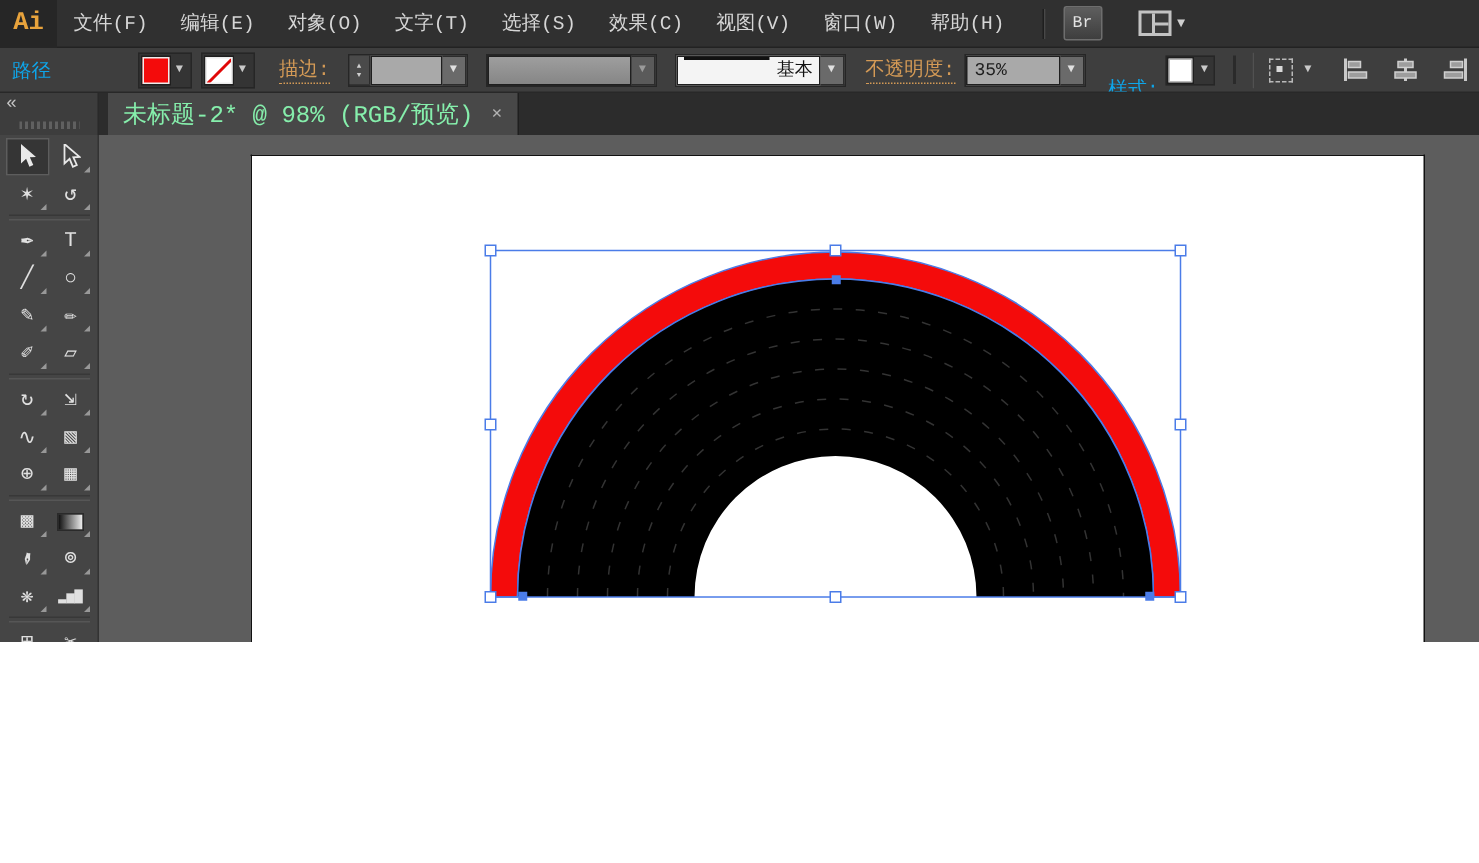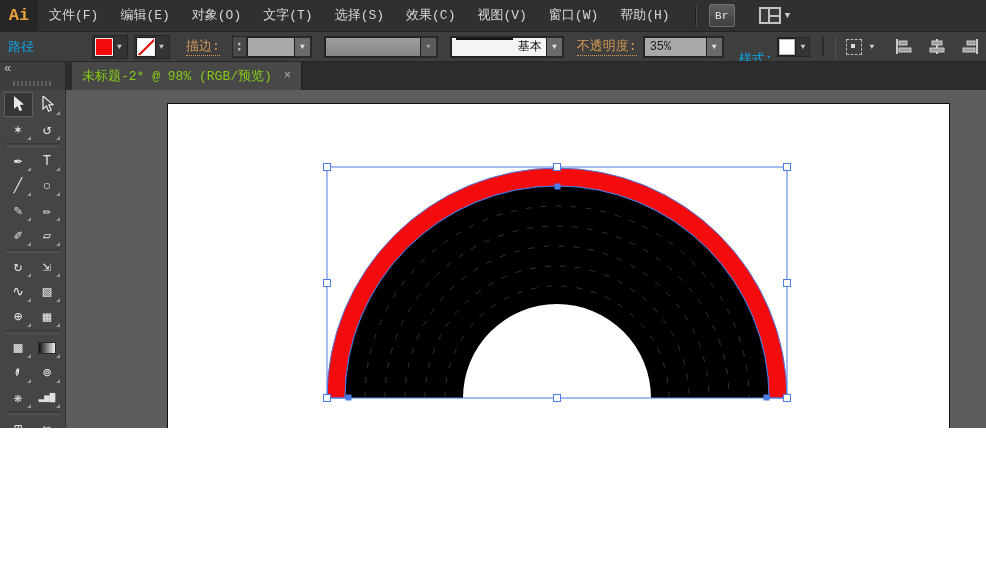--- a/index.html
+++ b/index.html
@@ -66,21 +66,21 @@
 
   
   .tab-bar{position:absolute;top:62px;left:0;right:0;height:28px;background:#2c2c2c;display:flex;}
   .dock-header{width:66px;height:28px;background:#3d3d3d;border-right:1px solid #292929;
                position:relative;box-sizing:border-box;}
   .collapse-icon{position:absolute;left:4px;top:0px;color:#c5c5c5;font-size:12px;}
   .dock-grip{position:absolute;left:13px;bottom:4px;width:40px;height:5px;
              background:repeating-linear-gradient(to right,#606060 0 2px,transparent 2px 4px);}
   .doc-tab{margin-left:6px;height:28px;background:#484848;display:flex;align-items:center;
            padding:0 10px;border-right:1px solid #1f1f1f;}
-  .tab-title{font-size:13px;color:#84cc16;white-space:nowrap;}
+  .tab-title{font-size:16px;color:#86efac;white-space:nowrap;}
   .tab-close{margin-left:12px;color:#b2b2b2;font-size:12px;line-height:10px;}
 
   
   .main{position:absolute;top:90px;left:0;right:0;bottom:0;}
   .pasteboard{position:absolute;left:66px;top:0;right:0;bottom:0;background:#5d5d5d;}
   .artboard{position:absolute;left:167px;top:13px;width:783px;height:472px;background:#fff;
             border:1px solid #111;border-bottom:none;box-sizing:border-box;}
   .artwork-svg{position:absolute;left:167px;top:13px;}
 
   

